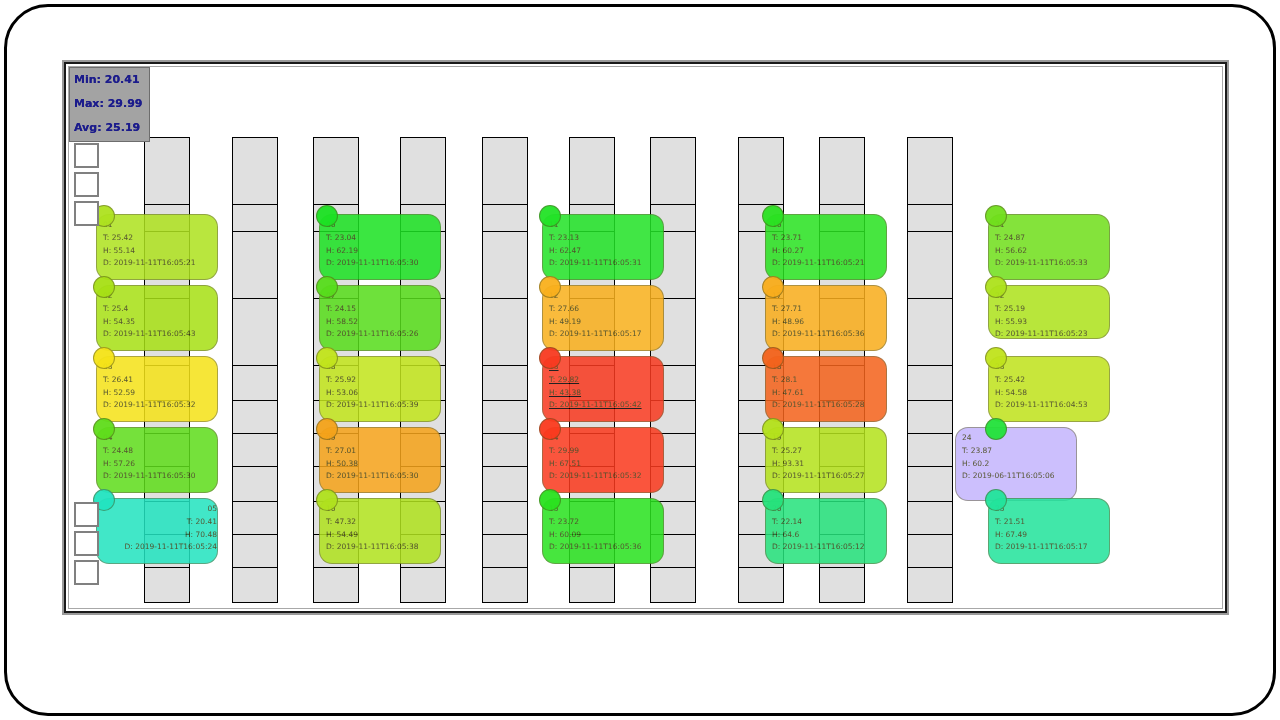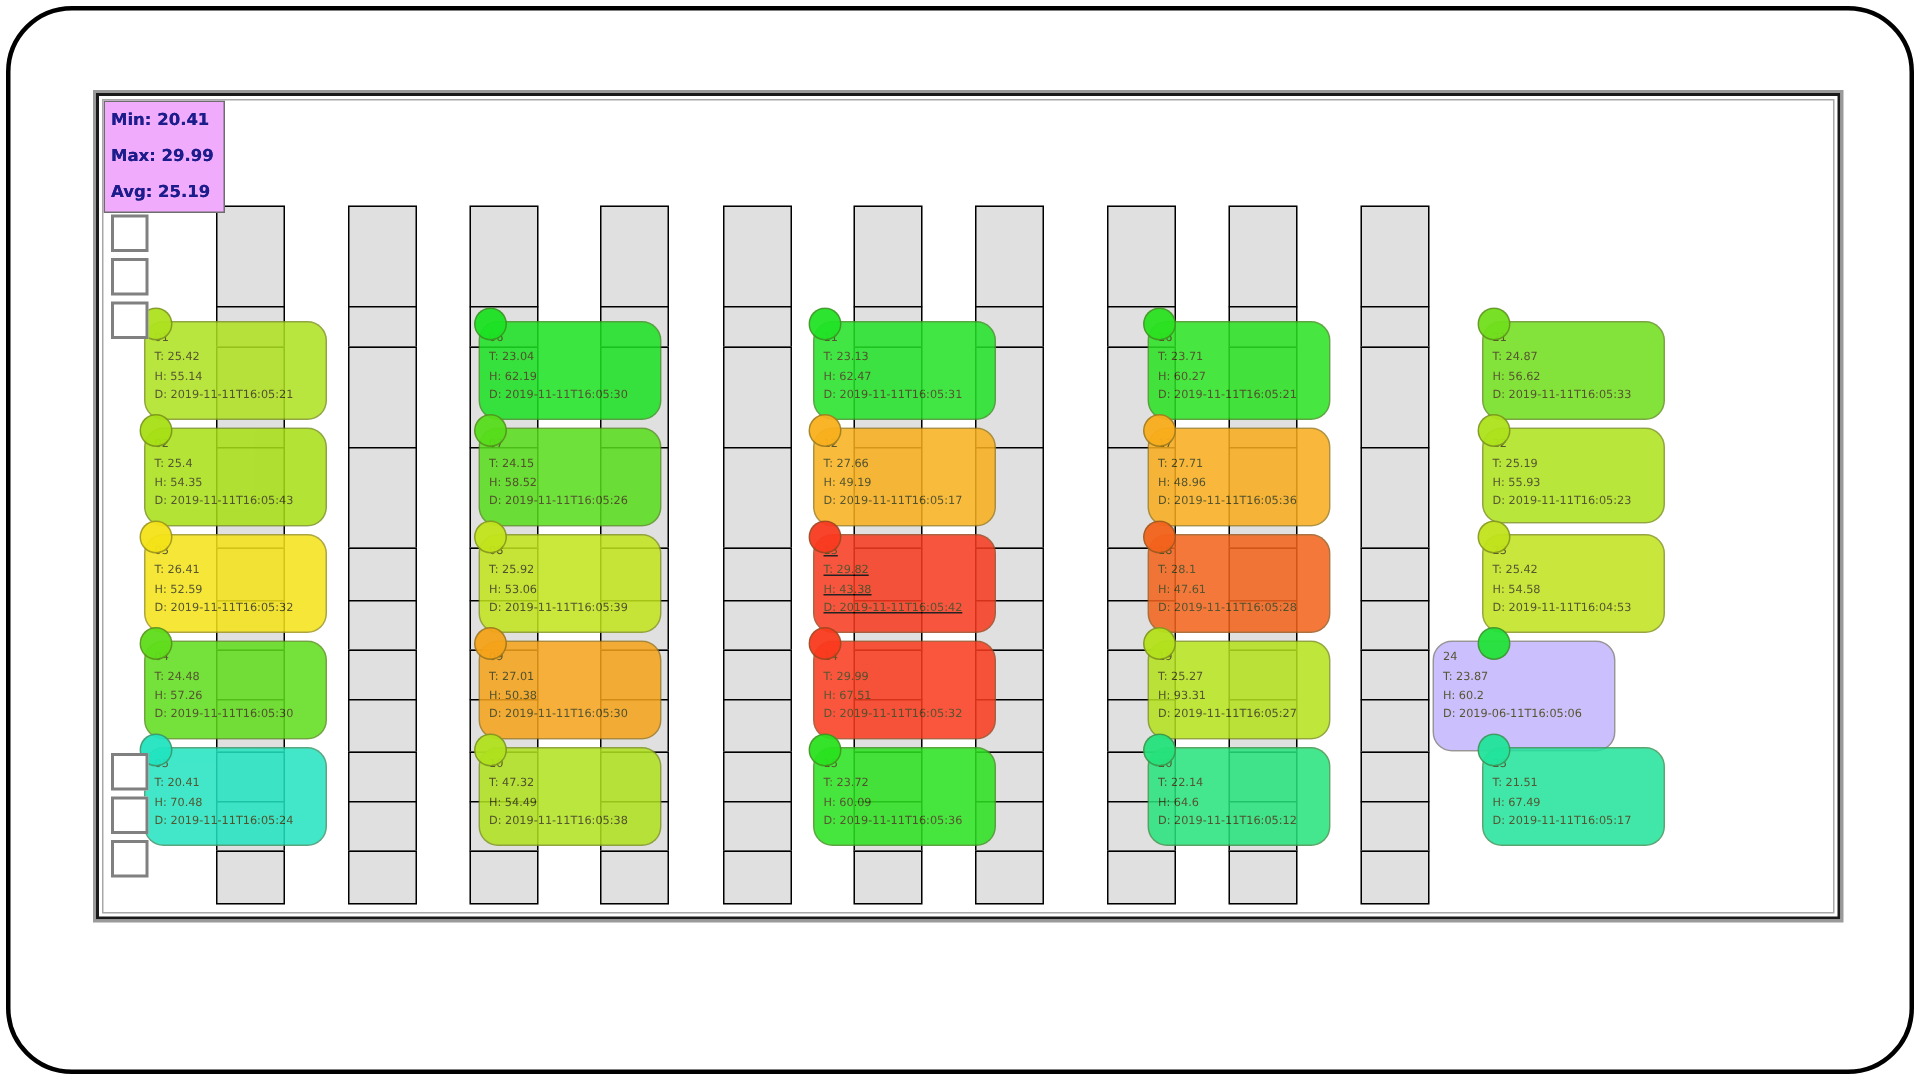--- a/index.html
+++ b/index.html
@@ -23,21 +23,21 @@
     outline:2px solid #9a9a9a;
   }
   #panel-inner{
     position:absolute;inset:2px;
     border:1px solid #a8a8a8;background:#ffffff;
     overflow:hidden;
   }
   
   #stats{
     position:absolute;left:0px;top:0px;width:81px;height:75px;
-    background:#f0abfc;border:1px solid #6d6d6d;
+    background:#a3a3a3;border:1px solid #6d6d6d;
     box-sizing:border-box;
     padding:5px 0 0 4px;
     z-index:40;
   }
   #stats .line{
     color:#1c1c8c;font-weight:bold;font-size:11px;
     line-height:13px;margin-bottom:11px;white-space:nowrap;
     text-shadow:0 0 0 #1c1c8c;
   }
   
@@ -258,21 +258,21 @@
             <div class="t">D: 2019-11-11T16:05:32</div>
           </div>
           <div class="dot" style="left: 24px; top: 351px; background: rgb(95, 221, 27);"></div>
           <div class="card" style="left: 27px; top: 360px; width: 122px; height: 66px; background: rgb(95, 221, 27);">
             <div class="t id">04</div>
             <div class="t">T: 24.48</div>
             <div class="t">H: 57.26</div>
             <div class="t">D: 2019-11-11T16:05:30</div>
           </div>
           <div class="dot" style="left: 24px; top: 422px; background: rgb(34, 228, 192);"></div>
-          <div class="card" style="left: 27px; top: 431px; width: 122px; height: 66px; background: rgb(34, 228, 192);">
+          <div class="card" style="left: 27px; top: 431px; width: 122px; height: 66px; background: rgb(34, 228, 192); text-align: right;">
             <div class="t id">05</div>
             <div class="t">T: 20.41</div>
             <div class="t">H: 70.48</div>
             <div class="t">D: 2019-11-11T16:05:24</div>
           </div>
           <div class="dot" style="left: 247px; top: 138px; background: rgb(28, 226, 35);"></div>
           <div class="card" style="left: 250px; top: 147px; width: 122px; height: 66px; background: rgb(28, 226, 35);">
             <div class="t id">06</div>
             <div class="t">T: 23.04</div>
             <div class="t">H: 62.19</div>
@@ -377,21 +377,21 @@
             <div class="t">D: 2019-11-11T16:05:12</div>
           </div>
           <div class="dot" style="left: 916px; top: 138px; background: rgb(113, 223, 28);"></div>
           <div class="card" style="left: 919px; top: 147px; width: 122px; height: 66px; background: rgb(113, 223, 28);">
             <div class="t id">21</div>
             <div class="t">T: 24.87</div>
             <div class="t">H: 56.62</div>
             <div class="t">D: 2019-11-11T16:05:33</div>
           </div>
           <div class="dot" style="left: 916px; top: 209px; background: rgb(173, 226, 28);"></div>
-          <div class="card" style="left: 919px; top: 218px; width: 122px; height: 64px; background: rgb(173, 226, 28);">
+          <div class="card" style="left: 919px; top: 218px; width: 122px; height: 54px; background: rgb(173, 226, 28);">
             <div class="t id">22</div>
             <div class="t">T: 25.19</div>
             <div class="t">H: 55.93</div>
             <div class="t">D: 2019-11-11T16:05:23</div>
           </div>
           <div class="dot" style="left: 916px; top: 280px; background: rgb(192, 227, 28);"></div>
           <div class="card" style="left: 919px; top: 289px; width: 122px; height: 66px; background: rgb(192, 227, 28);">
             <div class="t id">23</div>
             <div class="t">T: 25.42</div>
             <div class="t">H: 54.58</div>

